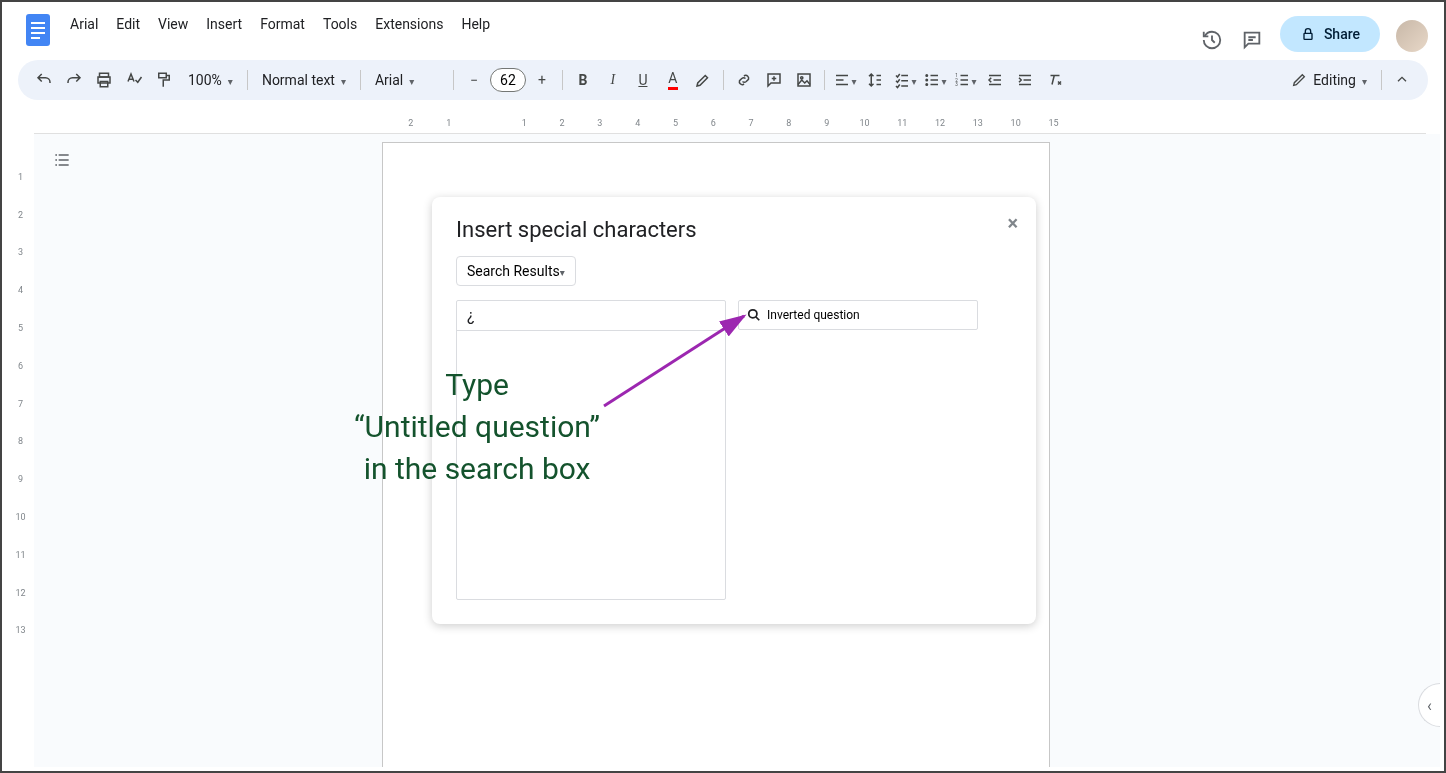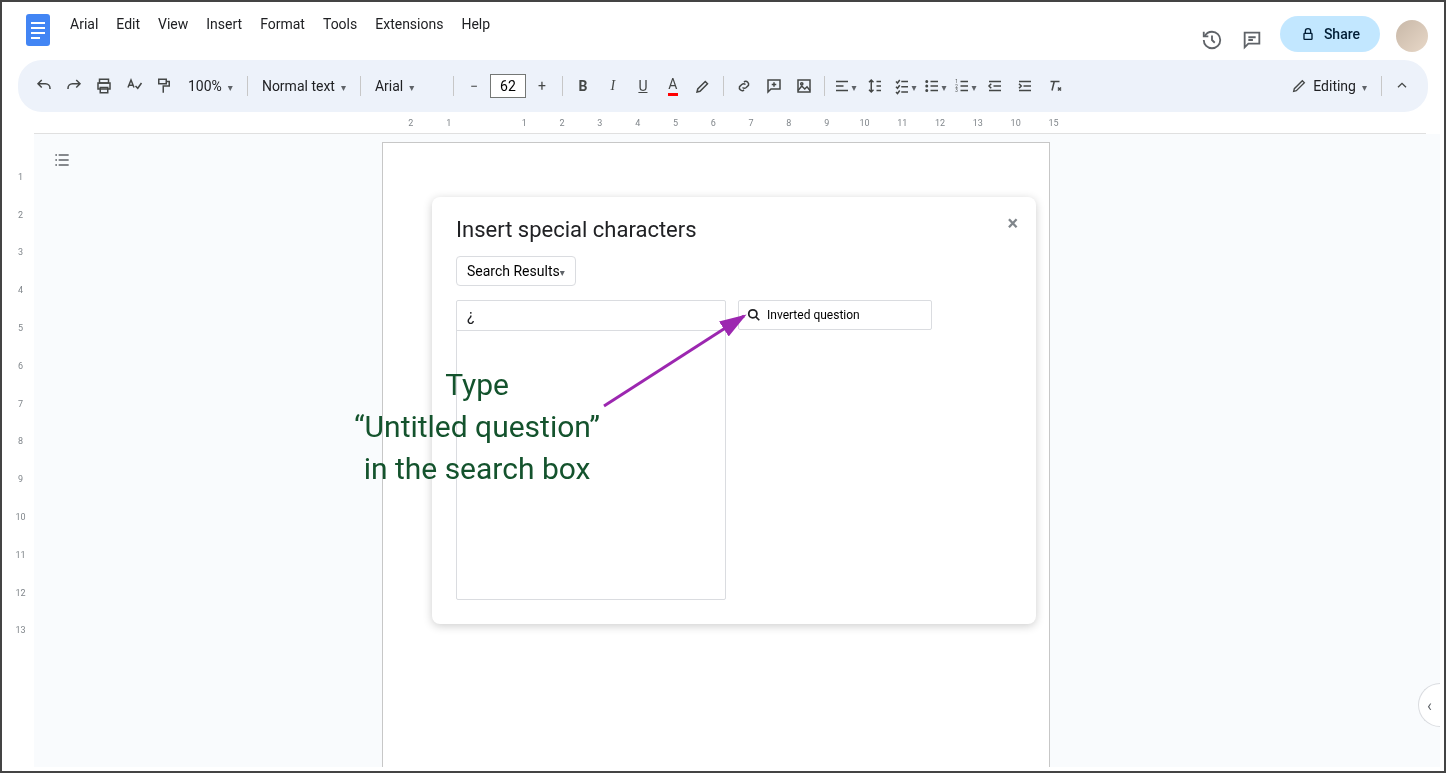--- a/index.html
+++ b/index.html
@@ -15,25 +15,25 @@
 .title-icons { display: flex; gap: 12px; color: #5f6368; }
 .title-icons span { cursor: pointer; font-size: 18px; }
 .menubar { display: flex; gap: 2px; margin-top: 2px; }
 .menubar-item { padding: 4px 8px; font-size: 14px; color: #202124; cursor: pointer; border-radius: 4px; }
 .header-right { display: flex; align-items: flex-end; gap: 16px; padding-top: 6px; }
 .header-icon { width: 24px; height: 24px; color: #5f6368; cursor: pointer; display: flex; align-items: center; justify-content: center; }
 .share-btn { background: #c2e7ff; border: none; border-radius: 40px; padding: 10px 20px; font-size: 14px; font-weight: 500; color: #001d35; display: flex; align-items: center; gap: 8px; cursor: pointer; }
 .avatar { width: 32px; height: 32px; border-radius: 50%; background: linear-gradient(135deg, #c8b8a8, #e8d8c8); overflow: hidden; }
 
 
-.toolbar { margin: 8px 16px; background: #edf2fa; border-radius: 24px; height: 52px; display: flex; align-items: center; padding: 0 12px; gap: 2px; }
+.toolbar { margin: 8px 16px; background: #edf2fa; border-radius: 24px; height: 40px; display: flex; align-items: center; padding: 0 12px; gap: 2px; }
 .tb-btn { min-width: 28px; height: 28px; display: flex; align-items: center; justify-content: center; color: #444746; cursor: pointer; border-radius: 4px; font-size: 14px; }
 .tb-sep { width: 1px; height: 20px; background: #c7c7c7; margin: 0 4px; }
 .tb-select { display: flex; align-items: center; gap: 6px; padding: 0 8px; cursor: pointer; font-size: 14px; color: #202124; }
-.tb-fontsize { border: 1px solid #747775; border-radius: 0; width: 36px; height: 24px; text-align: center; font-size: 14px; background: #fff; }
+.tb-fontsize { border: 1px solid #747775; border-radius: 12px; width: 36px; height: 24px; text-align: center; font-size: 14px; background: #fff; }
 .tb-spacer { flex: 1; }
 .tb-expand { width: 28px; height: 28px; display: flex; align-items: center; justify-content: center; cursor: pointer; color: #444746; }
 
 
 .h-ruler { position: absolute; left: 32px; right: 18px; top: 116px; height: 16px; background: #fff; border-bottom: 1px solid #e0e0e0; font-size: 9px; color: #80868b; overflow: hidden; }
 .h-ruler-inner { position: absolute; left: 358px; display: flex; }
 .h-tick { width: 37.8px; text-align: center; position: relative; }
 .v-ruler { position: absolute; left: 5px; top: 132px; bottom: 4px; width: 27px; background: #fff; font-size: 9px; color: #80868b; }
 .v-tick { height: 37.8px; text-align: center; }
 
@@ -43,21 +43,21 @@
 .page { position: absolute; left: 348px; top: 8px; width: 668px; height: 900px; background: #fff; border: 1px solid #c7c7c7; }
 
 
 .modal { position: absolute; left: 384px; top: 63px; width: 604px; background: #fff; border-radius: 8px; box-shadow: 0 2px 10px rgba(0,0,0,0.2); padding: 20px 24px 24px 24px; margin-left: 14px; }
 .modal-title { font-size: 22px; color: #202124; font-weight: 400; }
 .modal-close { position: absolute; right: 18px; top: 14px; font-size: 20px; color: #80868b; cursor: pointer; font-weight: bold; }
 .modal-filter { margin-top: 14px; display: inline-flex; align-items: center; border: 1px solid #dadce0; border-radius: 4px; padding: 6px 10px; font-size: 14px; cursor: pointer; }
 .modal-row { display: flex; gap: 12px; margin-top: 14px; }
 .modal-left { width: 270px; height: 300px; border: 1px solid #dadce0; border-radius: 2px; }
 .modal-left-head { height: 30px; border-bottom: 1px solid #dadce0; display: flex; align-items: center; padding: 0 10px; font-size: 16px; color: #202124; }
-.modal-right { width: 240px; display: flex; gap: 12px; }
+.modal-right { width: 240px; display: flex; flex-direction: column; gap: 12px; }
 .modal-search { height: 30px; border: 1px solid #dadce0; border-radius: 2px; display: flex; align-items: center; padding: 0 8px; gap: 6px; }
 .modal-search input { border: none; outline: none; font-size: 12px; flex: 1; }
 .modal-draw { flex: 1; border: 1px solid #dadce0; border-radius: 2px; display: flex; align-items: center; justify-content: center; position: relative; }
 .modal-draw-inner { position: absolute; inset: 10px; border: 2px dashed #c7c7c7; display: flex; align-items: center; justify-content: center; color: #5f6368; font-size: 16px; }
 
 
 .annot { position: absolute; left: 320px; top: 230px; pointer-events: none; }
 .annot-text { font-family: "Comic Sans MS", "Segoe Script", cursive; color: #14532d; font-size: 30px; line-height: 1.4; }
 .annot-arrow { position: absolute; left: 230px; top: -58px; }
 

